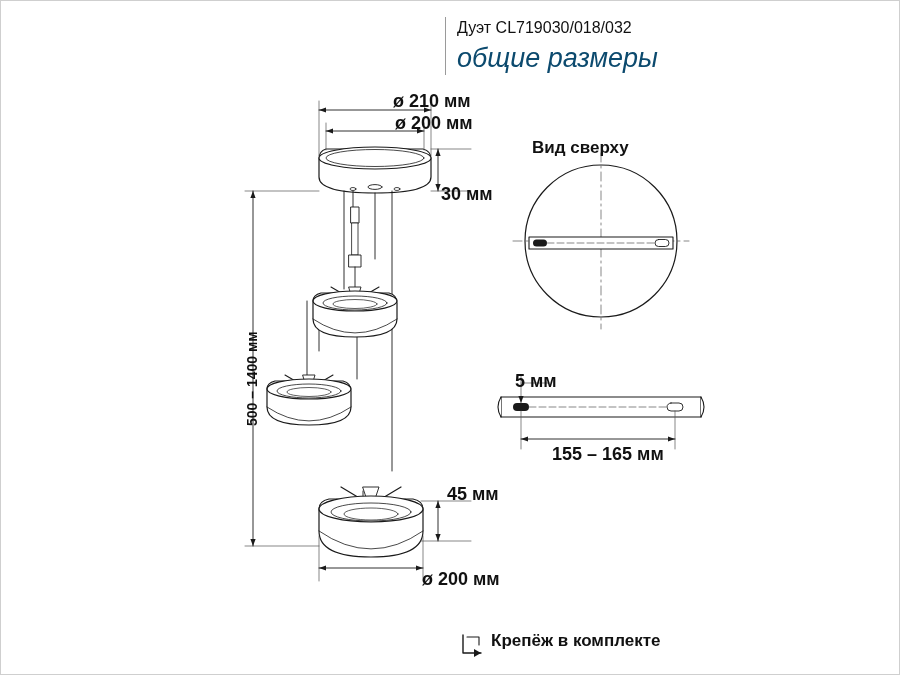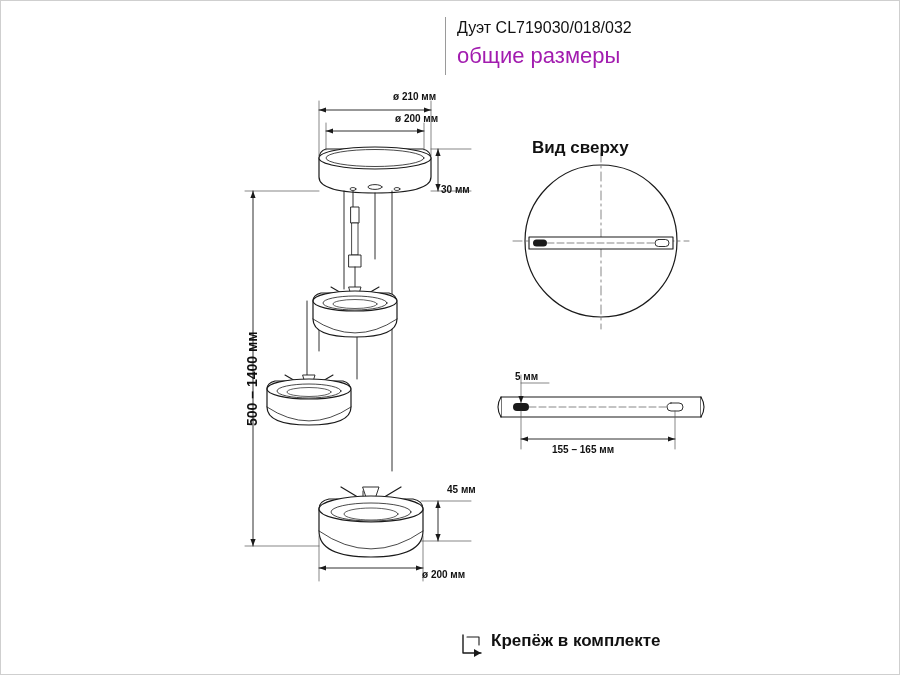--- a/index.html
+++ b/index.html
@@ -48,27 +48,28 @@
     left: 456px;
     top: 18px;
     font-size: 16px;
     color: #111;
     white-space: nowrap;
   }
   .title-2 {
     position: absolute;
     left: 456px;
     top: 42px;
-    font-size: 22px;
-    color: #a21caf;
-    white-space: nowrap;
+    font-size: 27px;
+    color: #0c4a6e;
+    white-space: nowrap;
+    font-style: italic;
   }
   .label {
     position: absolute;
-    font-size: 10px;
+    font-size: 18px;
     font-weight: bold;
     color: #111;
     white-space: nowrap;
   }
   .heading {
     position: absolute;
     font-size: 17px;
     font-weight: bold;
     color: #111;
     white-space: nowrap;

